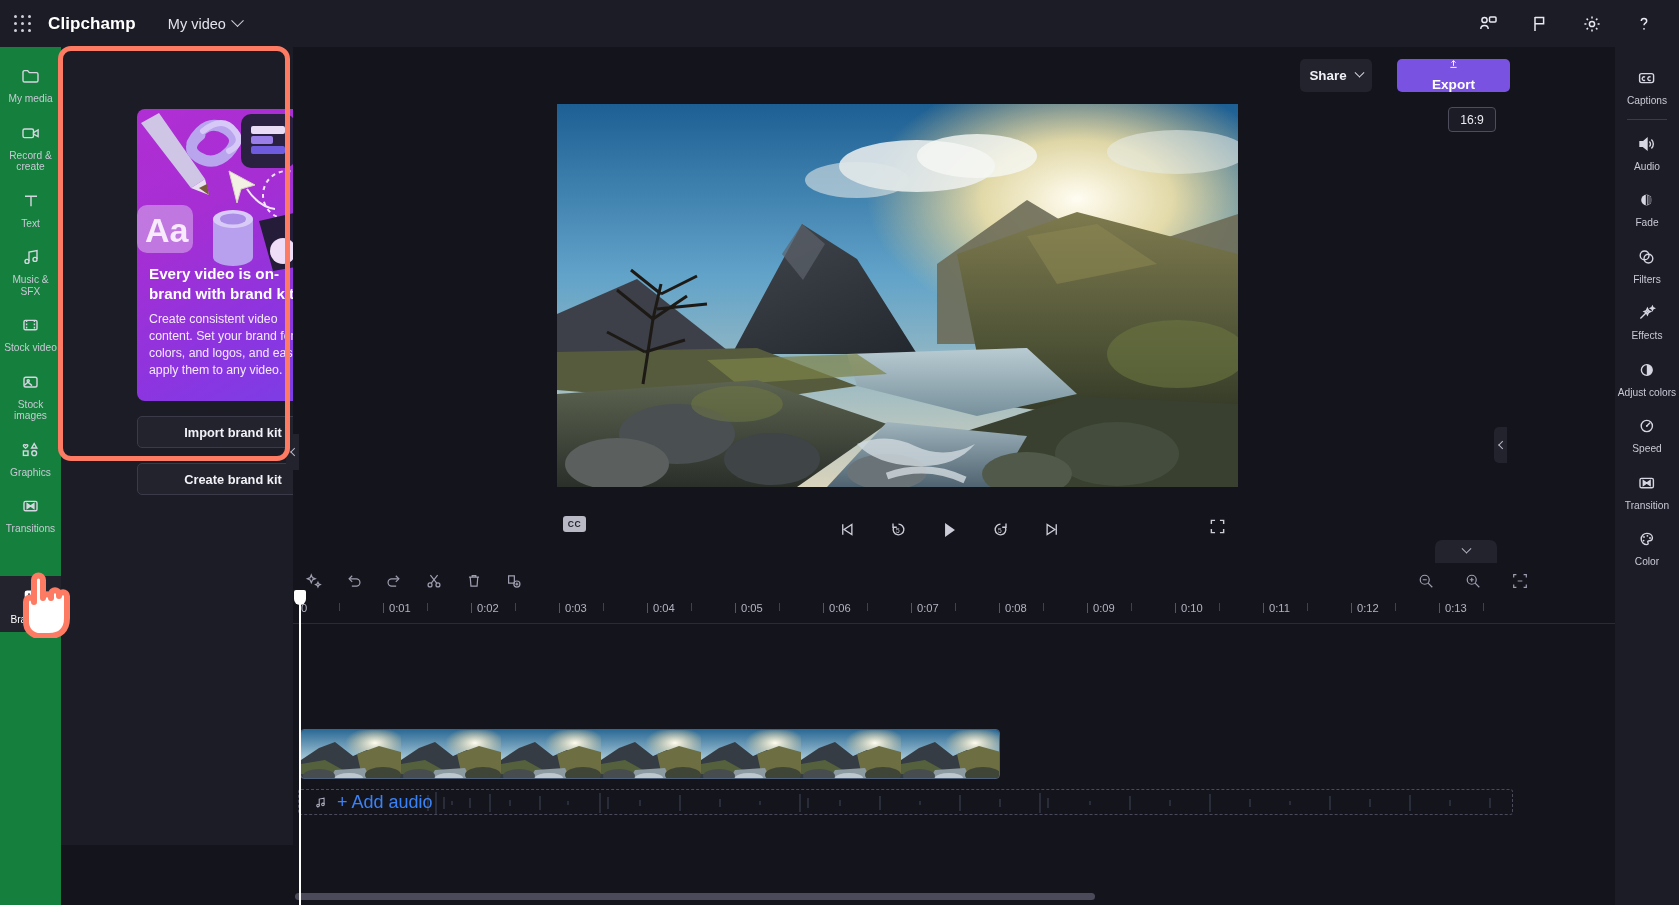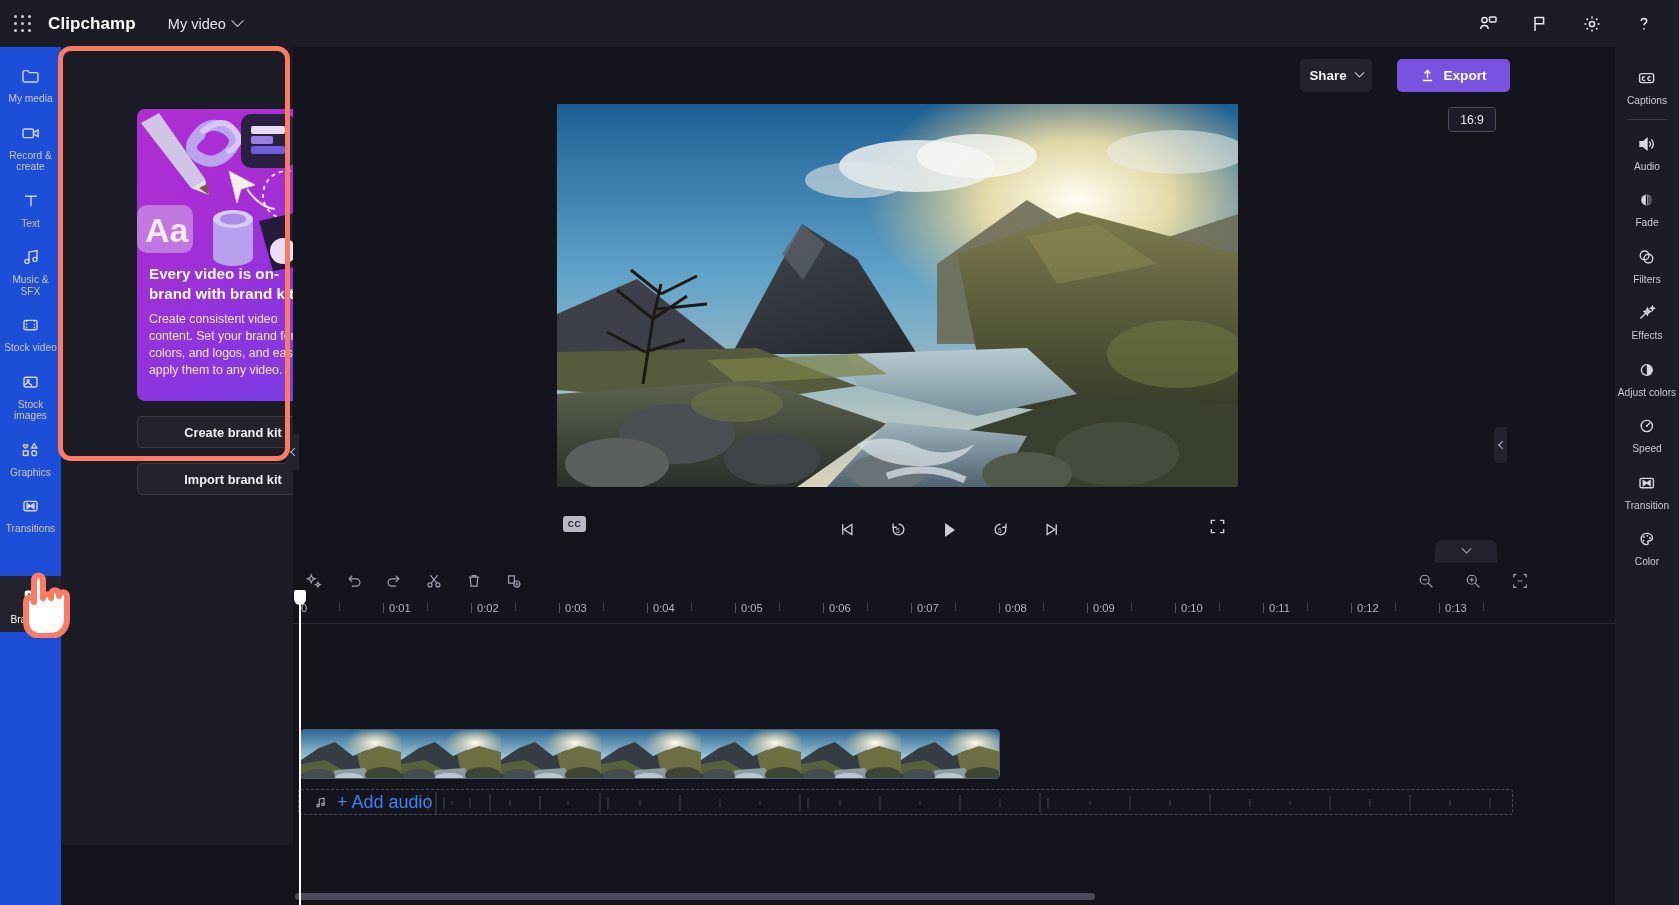--- a/index.html
+++ b/index.html
@@ -25,21 +25,21 @@
   .projname { margin-left: 32px; font-size: 14.5px; color: #e3e3ec; display: flex; align-items: center; gap: 7px; cursor: pointer; }
   .chev { width: 9px; height: 9px; border-right: 1.6px solid #cdcdd8; border-bottom: 1.6px solid #cdcdd8;
     transform: rotate(45deg) translate(-2px,-2px); }
   .topright { margin-left: auto; display: flex; align-items: center; gap: 26px; margin-right: 22px; }
   .tbicon { width: 26px; height: 26px; display: flex; align-items: center; justify-content: center; cursor: pointer; }
   .tbicon svg { stroke: #e9e9f2; fill: none; stroke-width: 1.5; }
 
   
   .leftrail {
     position: absolute; left: 0; top: 47px; width: 61px; height: 858px;
-    background: #1d4ed8; display: flex; flex-direction: column; 
+    background: #15803d; display: flex; flex-direction: column; 
     padding-top: 8px;
   }
   .railitem { width: 61px; padding: 9px 2px 7px; display: flex; flex-direction: column;
     align-items: center; gap: 5px; cursor: pointer; position: relative; }
   .railitem .ri-ico { width: 26px; height: 24px; display: flex; align-items: center; justify-content: center; }
   .railitem svg { stroke: #d6d6e2; fill: none; stroke-width: 1.4; }
   .railitem .ri-lb { font-size: 10.2px; color: #c9c9d6; text-align: center; line-height: 11.5px; }
   .railitem.active { background: #23232e; }
   .railitem.active .ri-lb { color: #fff; }
   .railspacer { flex: 0 0 34px; }
@@ -72,21 +72,21 @@
     transform: rotate(45deg) translate(1px,-1px); }
 
   
   .stage { position: absolute; left: 293px; top: 47px; width: 1312px; height: 516px; background: #14141c; }
   .sharebtn { position: absolute; left: 1007px; top: 12px; width: 72px; height: 33px; background: #23232e;
     border-radius: 5px; display: flex; align-items: center; justify-content: center; gap: 9px;
     font-size: 13.4px; font-weight: 600; color: #f0f0f6; cursor: pointer; }
   .sharebtn .chev { width: 7px; height: 7px; border-color: #dcdce6; }
   .exportbtn { position: absolute; left: 1104px; top: 12px; width: 113px; height: 33px; background: #7a52e1;
     border-radius: 5px; display: flex; align-items: center; justify-content: center; gap: 8px;
-    font-size: 13.6px; font-weight: 700; color: #fff; cursor: pointer; }
+    font-size: 13.6px; font-weight: 700; color: #fff; cursor: pointer; flex-direction: column; }
   .ratio { position: absolute; left: 1155px; top: 60px; width: 48px; height: 25px; border: 1px solid #4d4d5d;
     border-radius: 4px; display: flex; align-items: center; justify-content: center;
     font-size: 12.2px; color: #eaeaf2; background: #1c1c26; cursor: pointer; }
   .preview { position: absolute; left: 264px; top: 57px; width: 681px; height: 383px; overflow: hidden;
     background: #0a0d12; }
   .pctrls { position: absolute; left: 0; top: 455px; width: 1312px; height: 55px; }
   .ccbadge { position: absolute; left: 270px; top: 14px; width: 23px; height: 16px; background: #b9b9c6;
     border-radius: 3px; display: flex; align-items: center; justify-content: center;
     font-size: 8.6px; font-weight: 700; color: #22222c; cursor: pointer; letter-spacing: .5px; }
   .transport { position: absolute; left: 0; top: 0; width: 1312px; height: 55px;
@@ -330,22 +330,22 @@
               <circle cx="172" cy="133" r="14" fill="#b070e0"></circle>
               <circle cx="192" cy="118" r="13" fill="#c79bea"></circle>
             </g>
           </svg>
         </div>
         <div class="promo-txt">
           <div class="promo-h">Every video is on-brand with brand kit</div>
           <div class="promo-p">Create consistent video content. Set your brand fonts, colors, and logos, and easily apply them to any video.</div>
         </div>
       </div>
+      <button class="pbtn">Import brand kit</button>
       <button class="pbtn">Create brand kit</button>
-      <button class="pbtn">Import brand kit</button>
     </div>
   </div>
   <div class="highlight"></div>
   <div class="collapse-left">
     <span class="carat"></span>
   </div>
 
   <div class="stage">
     <div class="sharebtn">
       <span>Share</span>

